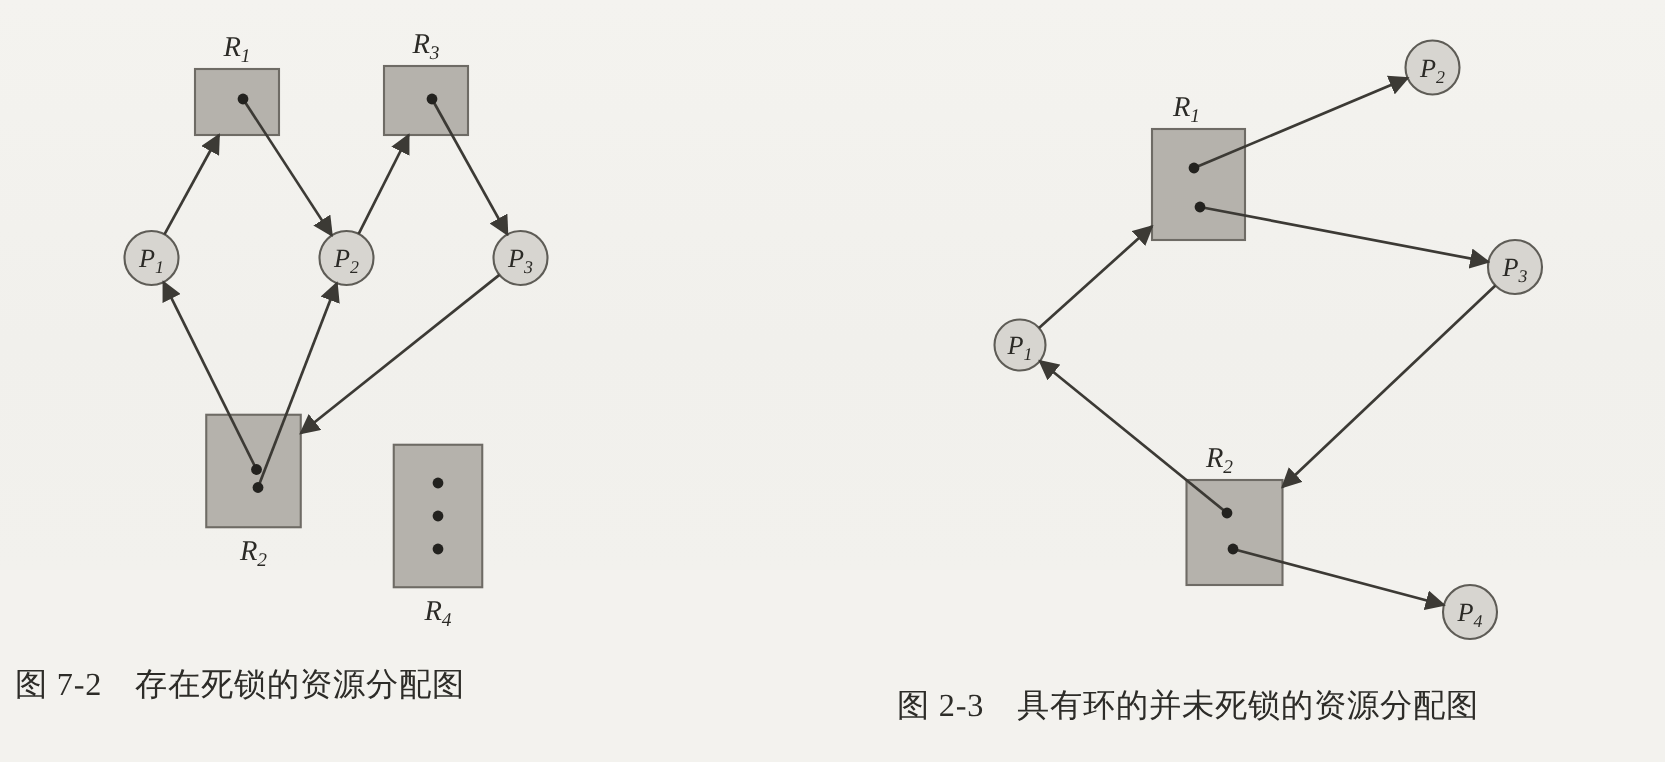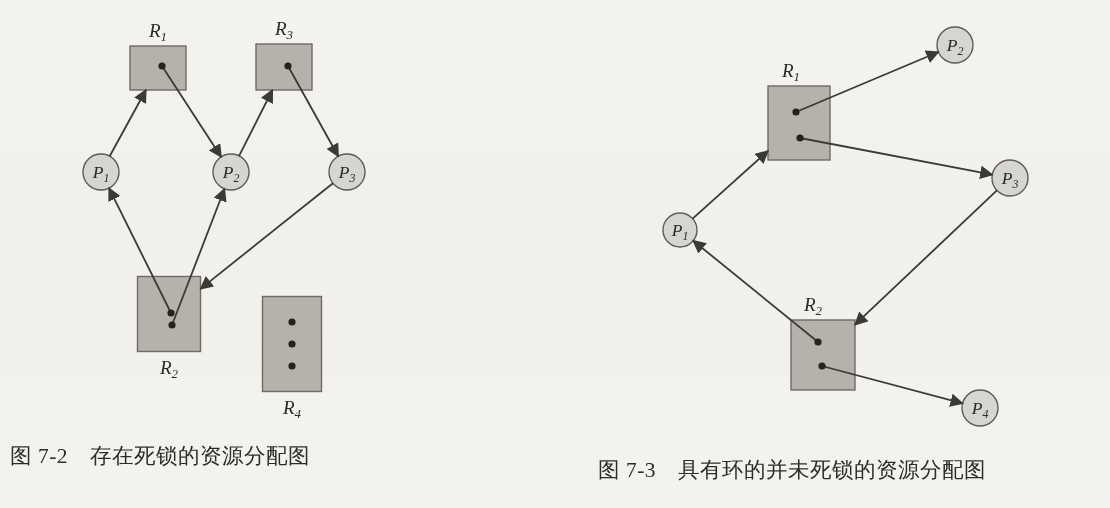--- a/index.html
+++ b/index.html
@@ -96,15 +96,15 @@
       <text x="408" y="51" text-anchor="middle" font-style="italic" font-size="17.5" fill="#2b2a26"><tspan>P</tspan><tspan font-size="11.9" dy="4">2</tspan></text>
       <text x="244" y="77" text-anchor="middle" font-style="italic" font-size="19" fill="#2b2a26"><tspan>R</tspan><tspan font-size="12.9" dy="4">1</tspan></text>
       <text x="463" y="184" text-anchor="middle" font-style="italic" font-size="17.5" fill="#2b2a26"><tspan>P</tspan><tspan font-size="11.9" dy="4">3</tspan></text>
       <text x="133" y="236" text-anchor="middle" font-style="italic" font-size="17.5" fill="#2b2a26"><tspan>P</tspan><tspan font-size="11.9" dy="4">1</tspan></text>
       <text x="266" y="311" text-anchor="middle" font-style="italic" font-size="19" fill="#2b2a26"><tspan>R</tspan><tspan font-size="12.9" dy="4">2</tspan></text>
       <text x="433" y="414" text-anchor="middle" font-style="italic" font-size="17.5" fill="#2b2a26"><tspan>P</tspan><tspan font-size="11.9" dy="4">4</tspan></text>
     </svg>
 
   <div id="cap0" class="caption">图 7-2　存在死锁的资源分配图</div>
 
-  <div id="cap1" class="caption">图 7-3　具有环的并未死锁的资源分配图</div>
+  <div id="cap1" class="caption">图 2-3　具有环的并未死锁的资源分配图</div>
 
 </div>
 
 </body></html>

